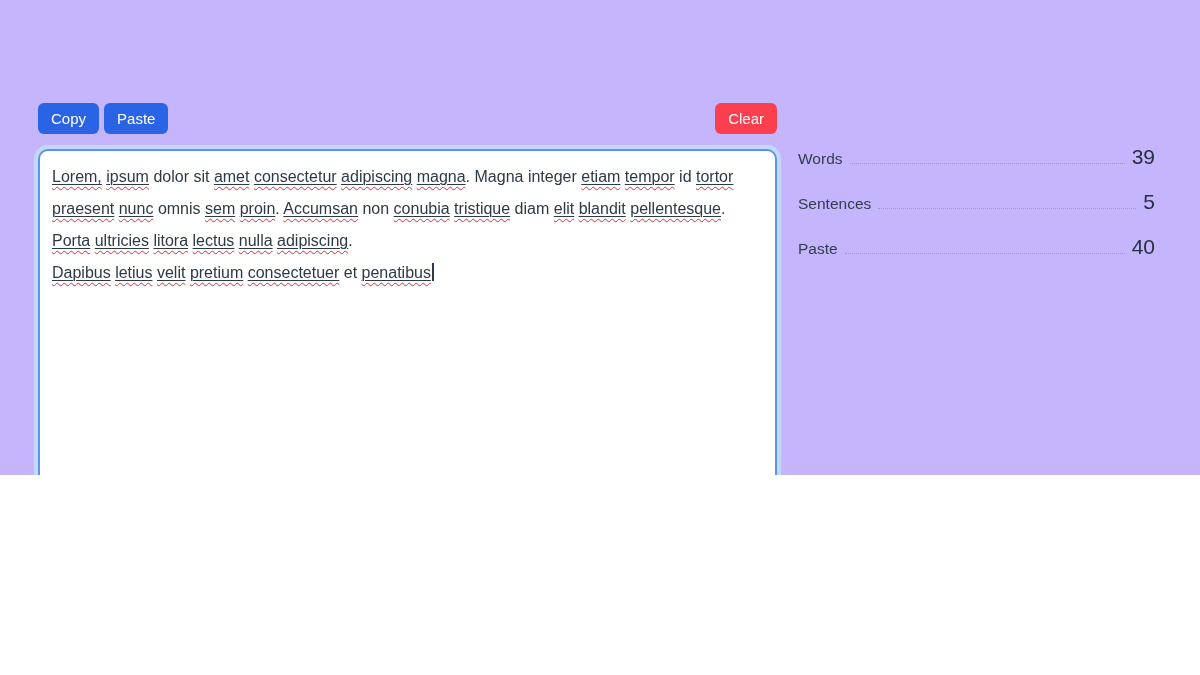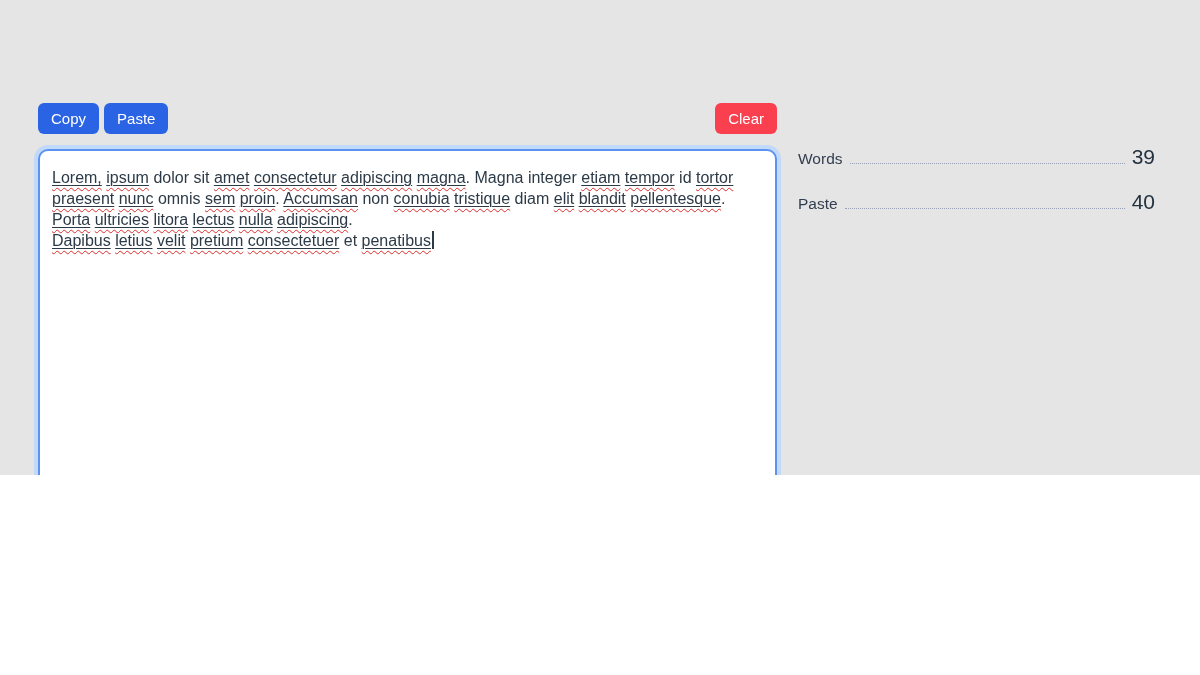--- a/index.html
+++ b/index.html
@@ -1,32 +1,32 @@
 <!DOCTYPE html>
 <html><head>
 <meta charset="utf-8">
 <style>
   * { margin:0; padding:0; box-sizing:border-box; }
   html,body { width:1200px; height:675px; }
   body { font-family:"Liberation Sans", sans-serif; }
-  .page { position:relative; width:1200px; height:475px; background:#e5e5e5; overflow:hidden; }
+  .page { position:relative; width:1200px; height:475px; background:#c4b5fd; overflow:hidden; }
 
   
   .left-col { position:absolute; left:38px; top:103px; width:739px; }
   .toolbar { display:flex; align-items:center; width:739px; margin-bottom:15px; }
   .btn { border:none; border-radius:6px; color:#ffffff; font-family:inherit;
          font-size:15px; height:31px; padding:0 13px; cursor:pointer; }
   .btn-primary { background:#2a63e4; }
   .btn-paste { margin-left:5px; }
   .btn-danger { background:#fa3f4f; margin-left:auto; }
 
   .editor { width:739px; height:401px; background:#ffffff;
             border:2px solid #5b93f0; border-radius:10px;
             box-shadow:0 0 0 4px #c3d9fa;
-            padding:16px 12px; font-size:16px; line-height:21px; color:#2c3a47;
+            padding:10px 12px; font-size:16px; line-height:32px; color:#2c3a47;
             overflow:hidden; cursor:text; }
   .para + .para { }
   .miss { text-decoration:underline; text-decoration-thickness:1px; text-underline-offset:2px; }
   .wavy { text-decoration:underline wavy #dd2c2c; text-decoration-thickness:1px;
           text-underline-offset:4px; }
   .caret { display:inline-block; width:2px; height:18px; background:#2c3a47;
            vertical-align:text-bottom; margin-left:1px; }
 
   .card-footer { width:739px; height:42px; background:#ffffff; margin-top:6px;
                  border:1px solid #e4e7ee; border-radius:0 0 10px 10px;
@@ -90,19 +90,24 @@
 
   </div>
 
   <div class="stats">
     <div class="stat-row">
       <span class="stat-label">Words</span>
       <span class="stat-leader"></span>
       <span class="stat-value">39</span>
     </div>
     <div class="stat-row">
+      <span class="stat-label">Sentences</span>
+      <span class="stat-leader"></span>
+      <span class="stat-value">5</span>
+    </div>
+    <div class="stat-row">
       <span class="stat-label">Paste</span>
       <span class="stat-leader"></span>
       <span class="stat-value">40</span>
     </div>
   </div>
 
 </div>
 
 </body></html>

